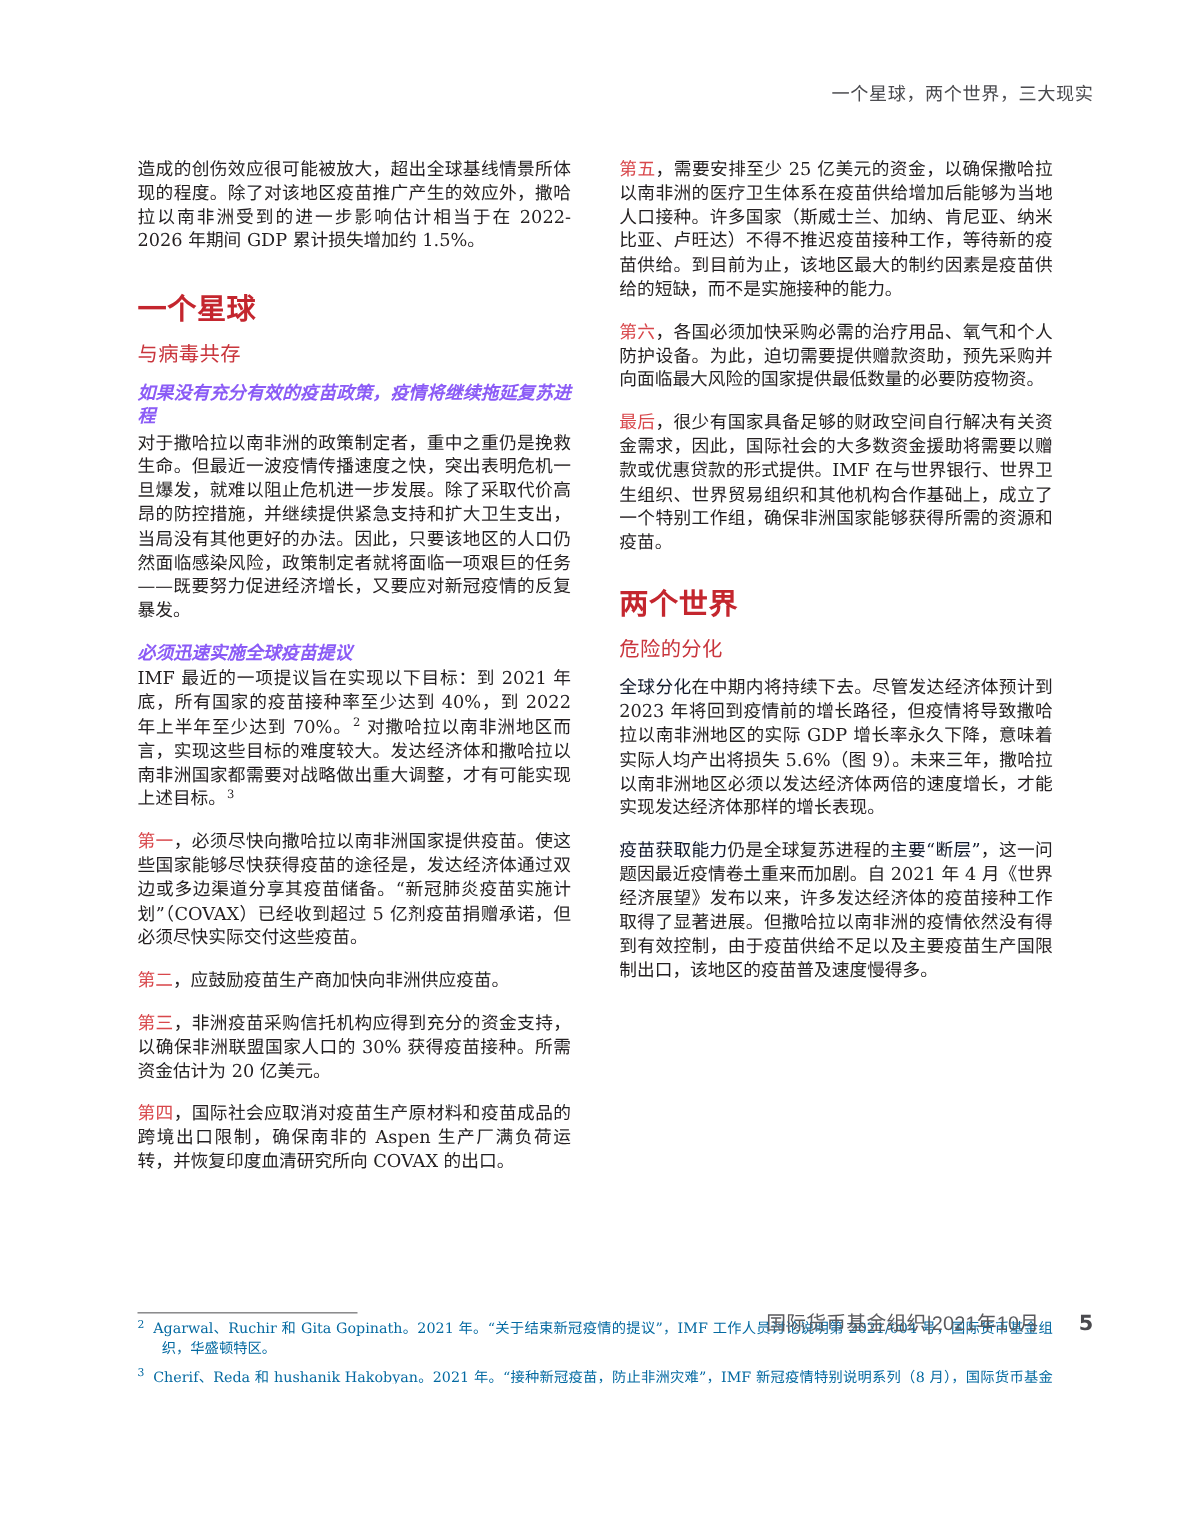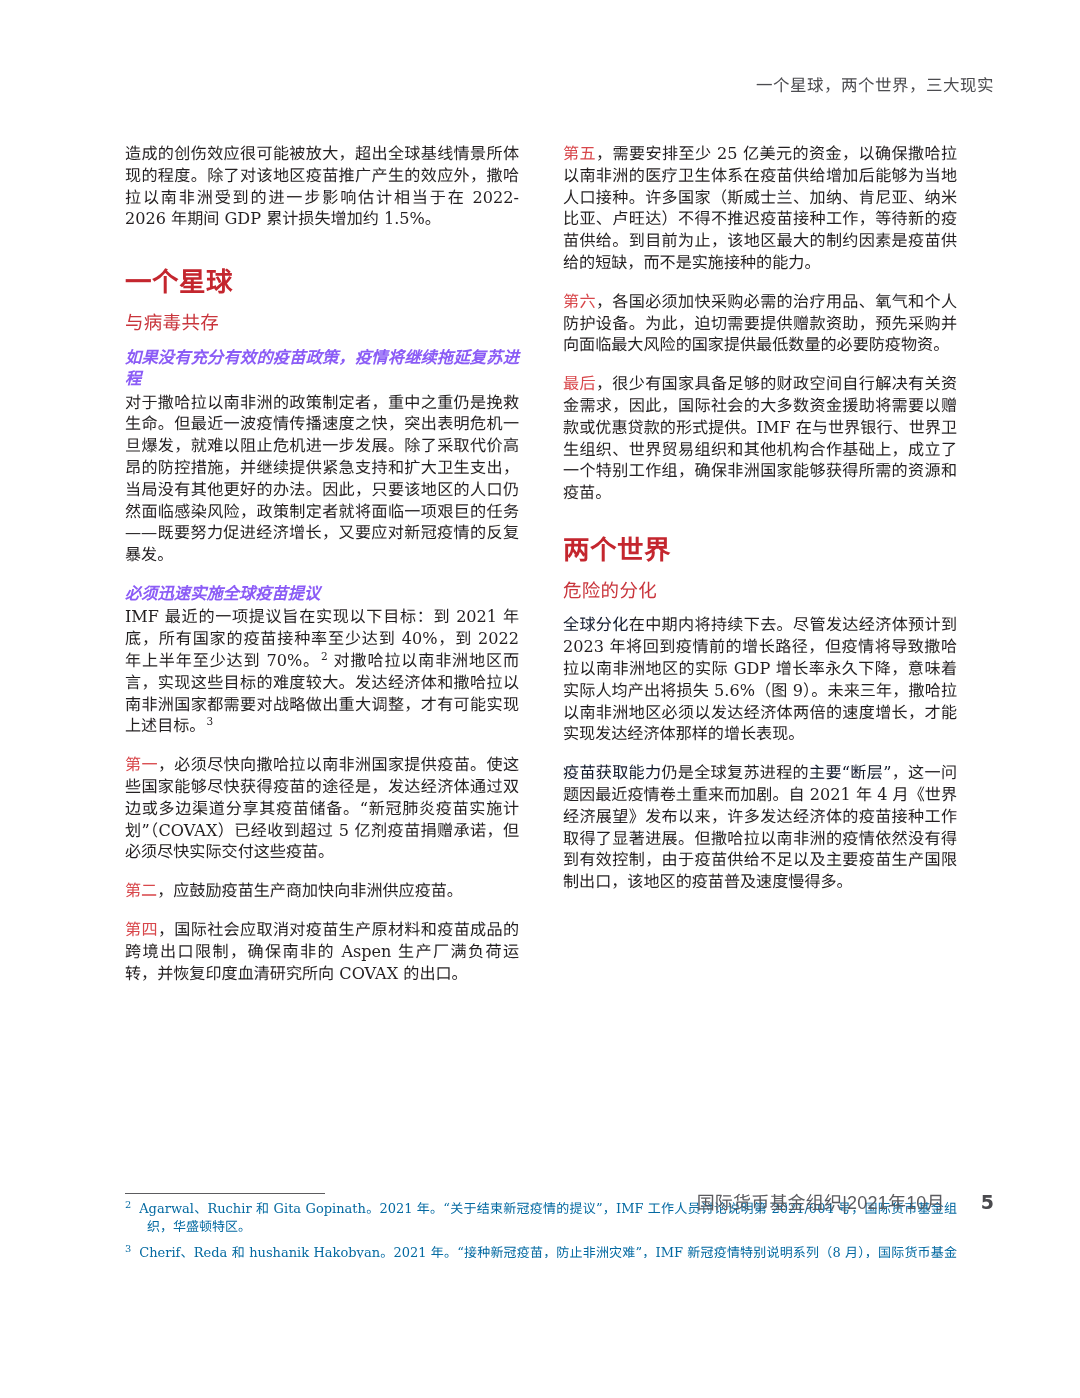--- a/index.html
+++ b/index.html
@@ -186,20 +186,21 @@
       </p>
 
       <h3 class="italic-red spaced">必须迅速实施全球疫苗提议</h3>
 
       <p class="body"><span>IMF 最近的一项提议旨在实现以下目标：到 2021 年底，所有国家的疫苗接种率至少达到 40%，到 2022 年上半年至少达到 70%。</span><sup class="fn">2</sup><span> 对撒哈拉以南非洲地区而言，实现这些目标的难度较大。发达经济体和撒哈拉以南非洲国家都需要对战略做出重大调整，才有可能实现上述目标。</span><sup class="fn">3</sup></p>
 
       <p class="body"><span class="lead-red">第一</span><span>，必须尽快向撒哈拉以南非洲国家提供疫苗。使这些国家能够尽快获得疫苗的途径是，发达经济体通过双边或多边渠道分享其疫苗储备。“新冠肺炎疫苗实施计划”（COVAX）已经收到超过 5 亿剂疫苗捐赠承诺，但必须尽快实际交付这些疫苗。</span></p>
 
       <p class="body"><span class="lead-red">第二</span><span>，应鼓励疫苗生产商加快向非洲供应疫苗。</span></p>
 
+      <p class="body"><span class="lead-red">第三</span><span>，非洲疫苗采购信托机构应得到充分的资金支持，以确保非洲联盟国家人口的 30% 获得疫苗接种。所需资金估计为 20 亿美元。</span></p>
 
       <p class="body nogap"><span class="lead-red">第四</span><span>，国际社会应取消对疫苗生产原材料和疫苗成品的跨境出口限制，确保南非的 Aspen 生产厂满负荷运转，并恢复印度血清研究所向 COVAX 的出口。</span></p>
 
     </div>
 
     <div class="col">
 
       <p class="body"><span class="lead-red">第五</span><span>，需要安排至少 25 亿美元的资金，以确保撒哈拉以南非洲的医疗卫生体系在疫苗供给增加后能够为当地人口接种。许多国家（斯威士兰、加纳、肯尼亚、纳米比亚、卢旺达）不得不推迟疫苗接种工作，等待新的疫苗供给。到目前为止，该地区最大的制约因素是疫苗供给的短缺，而不是实施接种的能力。</span></p>
 
       <p class="body"><span class="lead-red">第六</span><span>，各国必须加快采购必需的治疗用品、氧气和个人防护设备。为此，迫切需要提供赠款资助，预先采购并向面临最大风险的国家提供最低数量的必要防疫物资。</span></p>

